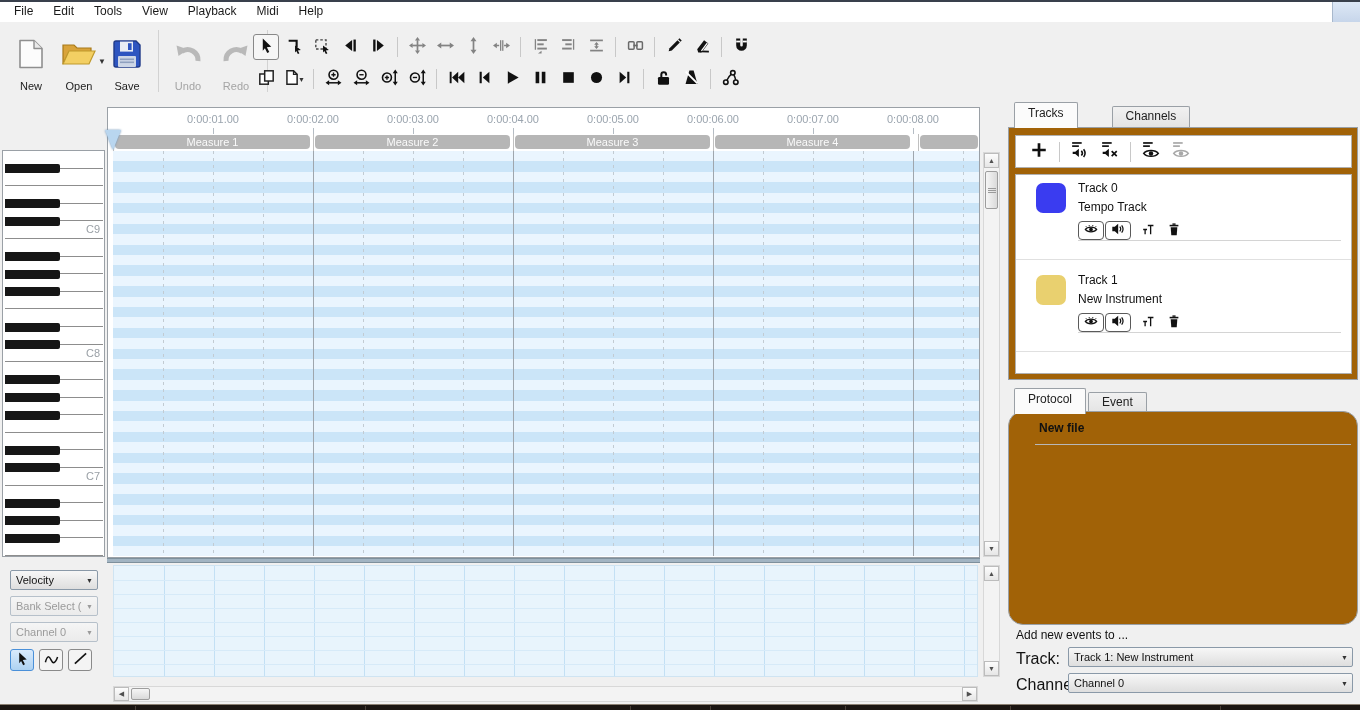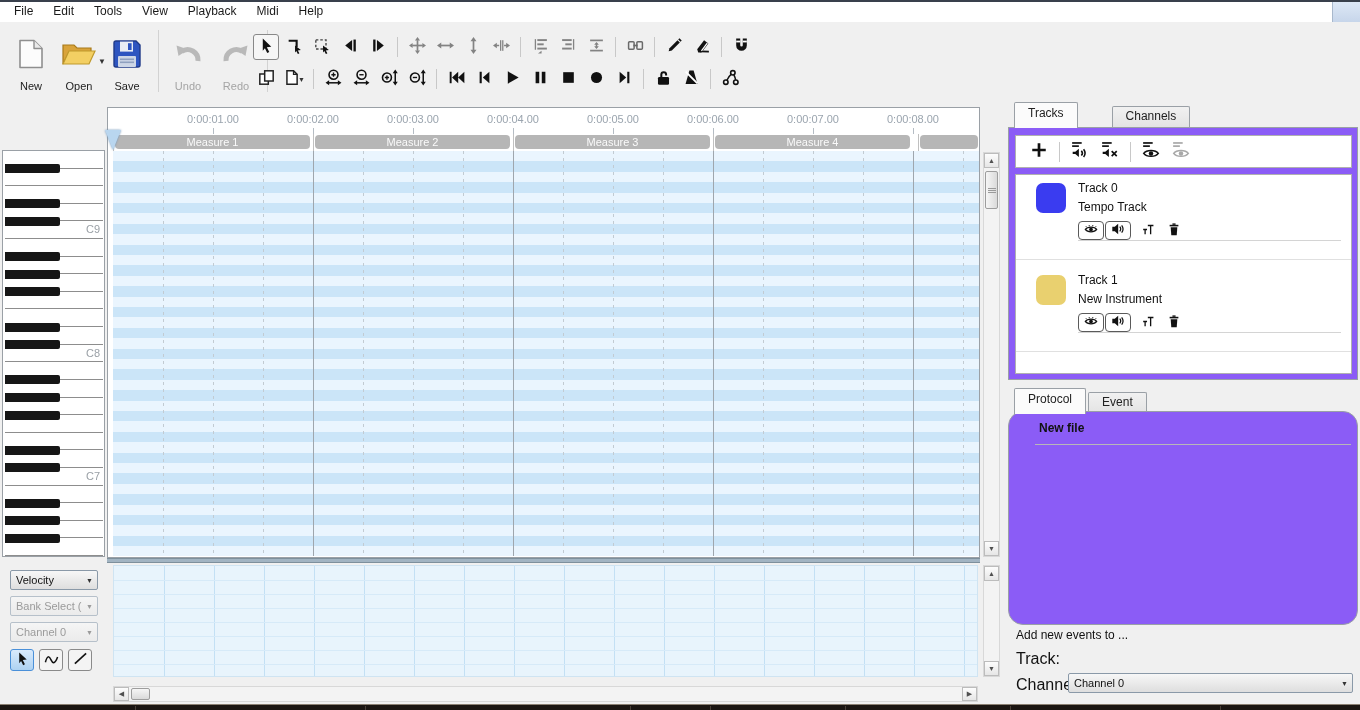--- a/index.html
+++ b/index.html
@@ -88,21 +88,21 @@
   .combo.disabled .carr{color:#9b9b9b;}
   .mini-tool{position:absolute;width:24px;height:22px;border:1px solid #8a8a8a;border-radius:3px;background:#f4f4f4;
       display:flex;align-items:center;justify-content:center;box-sizing:border-box;}
   .mini-tool.active{border-color:#4a90d9;background:linear-gradient(#d9eafc,#aed2f2);}
 
   
   .tabrow{position:absolute;display:flex;align-items:flex-end;height:24px;}
   .tab{height:19px;padding:2px 13px 0;font-size:12px;border:1px solid #9aa0a6;border-bottom:none;
       background:linear-gradient(#f1f1f1,#e3e3e3);border-radius:2px 2px 0 0;margin-right:2px;color:#222;box-sizing:content-box;}
   .tab.active{background:#fbfbfb;height:22px;padding-top:3px;position:relative;z-index:3;}
-  .panel-box{position:absolute;background:#8b5cf6;border:1px solid #9aa0a6;box-sizing:border-box;}
+  .panel-box{position:absolute;background:#a16207;border:1px solid #9aa0a6;box-sizing:border-box;}
   .inner-box{position:absolute;background:#fff;border:1px solid #b0b0b0;box-sizing:border-box;}
 
   #trk-toolbar{display:flex;align-items:center;padding-left:8px;height:100%;}
   #trk-toolbar .tbtn{margin:0 2px;}
   .track-entry{position:absolute;left:0;width:100%;height:84px;border-bottom:1px solid #e0e0e0;box-sizing:border-box;}
   .swatch{position:absolute;left:20px;top:7px;width:30px;height:30px;border-radius:7px;}
   .trk-title{position:absolute;left:62px;top:5px;font-size:12px;color:#111;}
   .trk-sub{position:absolute;left:62px;top:24px;font-size:12px;color:#111;}
   .trk-btnrow{position:absolute;left:62px;top:45px;display:flex;align-items:center;}
   .trk-btn{width:24px;height:17px;border:1px solid #5a5a5a;border-radius:4px;background:#fff;
@@ -736,18 +736,22 @@
   <div class="abs" id="bottom-strip">
       <div class="strip-seg" style="left: 135px;"></div>
       <div class="strip-seg" style="left: 365px;"></div>
       <div class="strip-seg" style="left: 630px;"></div>
       <div class="strip-seg" style="left: 710px;"></div>
       <div class="strip-seg" style="left: 845px;"></div>
       <div class="strip-seg" style="left: 1010px;"></div>
       <div class="strip-seg" style="left: 1220px;"></div>
     </div>
 <div class="ae-label" style="top: 650px;">Track:</div>
+    <div class="combo ae-combo" style="top: 647px;">
+      <span>Track 1: New Instrument</span>
+      <span class="carr">▼</span>
+    </div>
     <div class="ae-label" style="top: 676px;">Channel:</div>
     <div class="combo ae-combo" style="top: 673px;">
       <span>Channel 0</span>
       <span class="carr">▼</span>
     </div>
   </div>
 
 </body></html>

